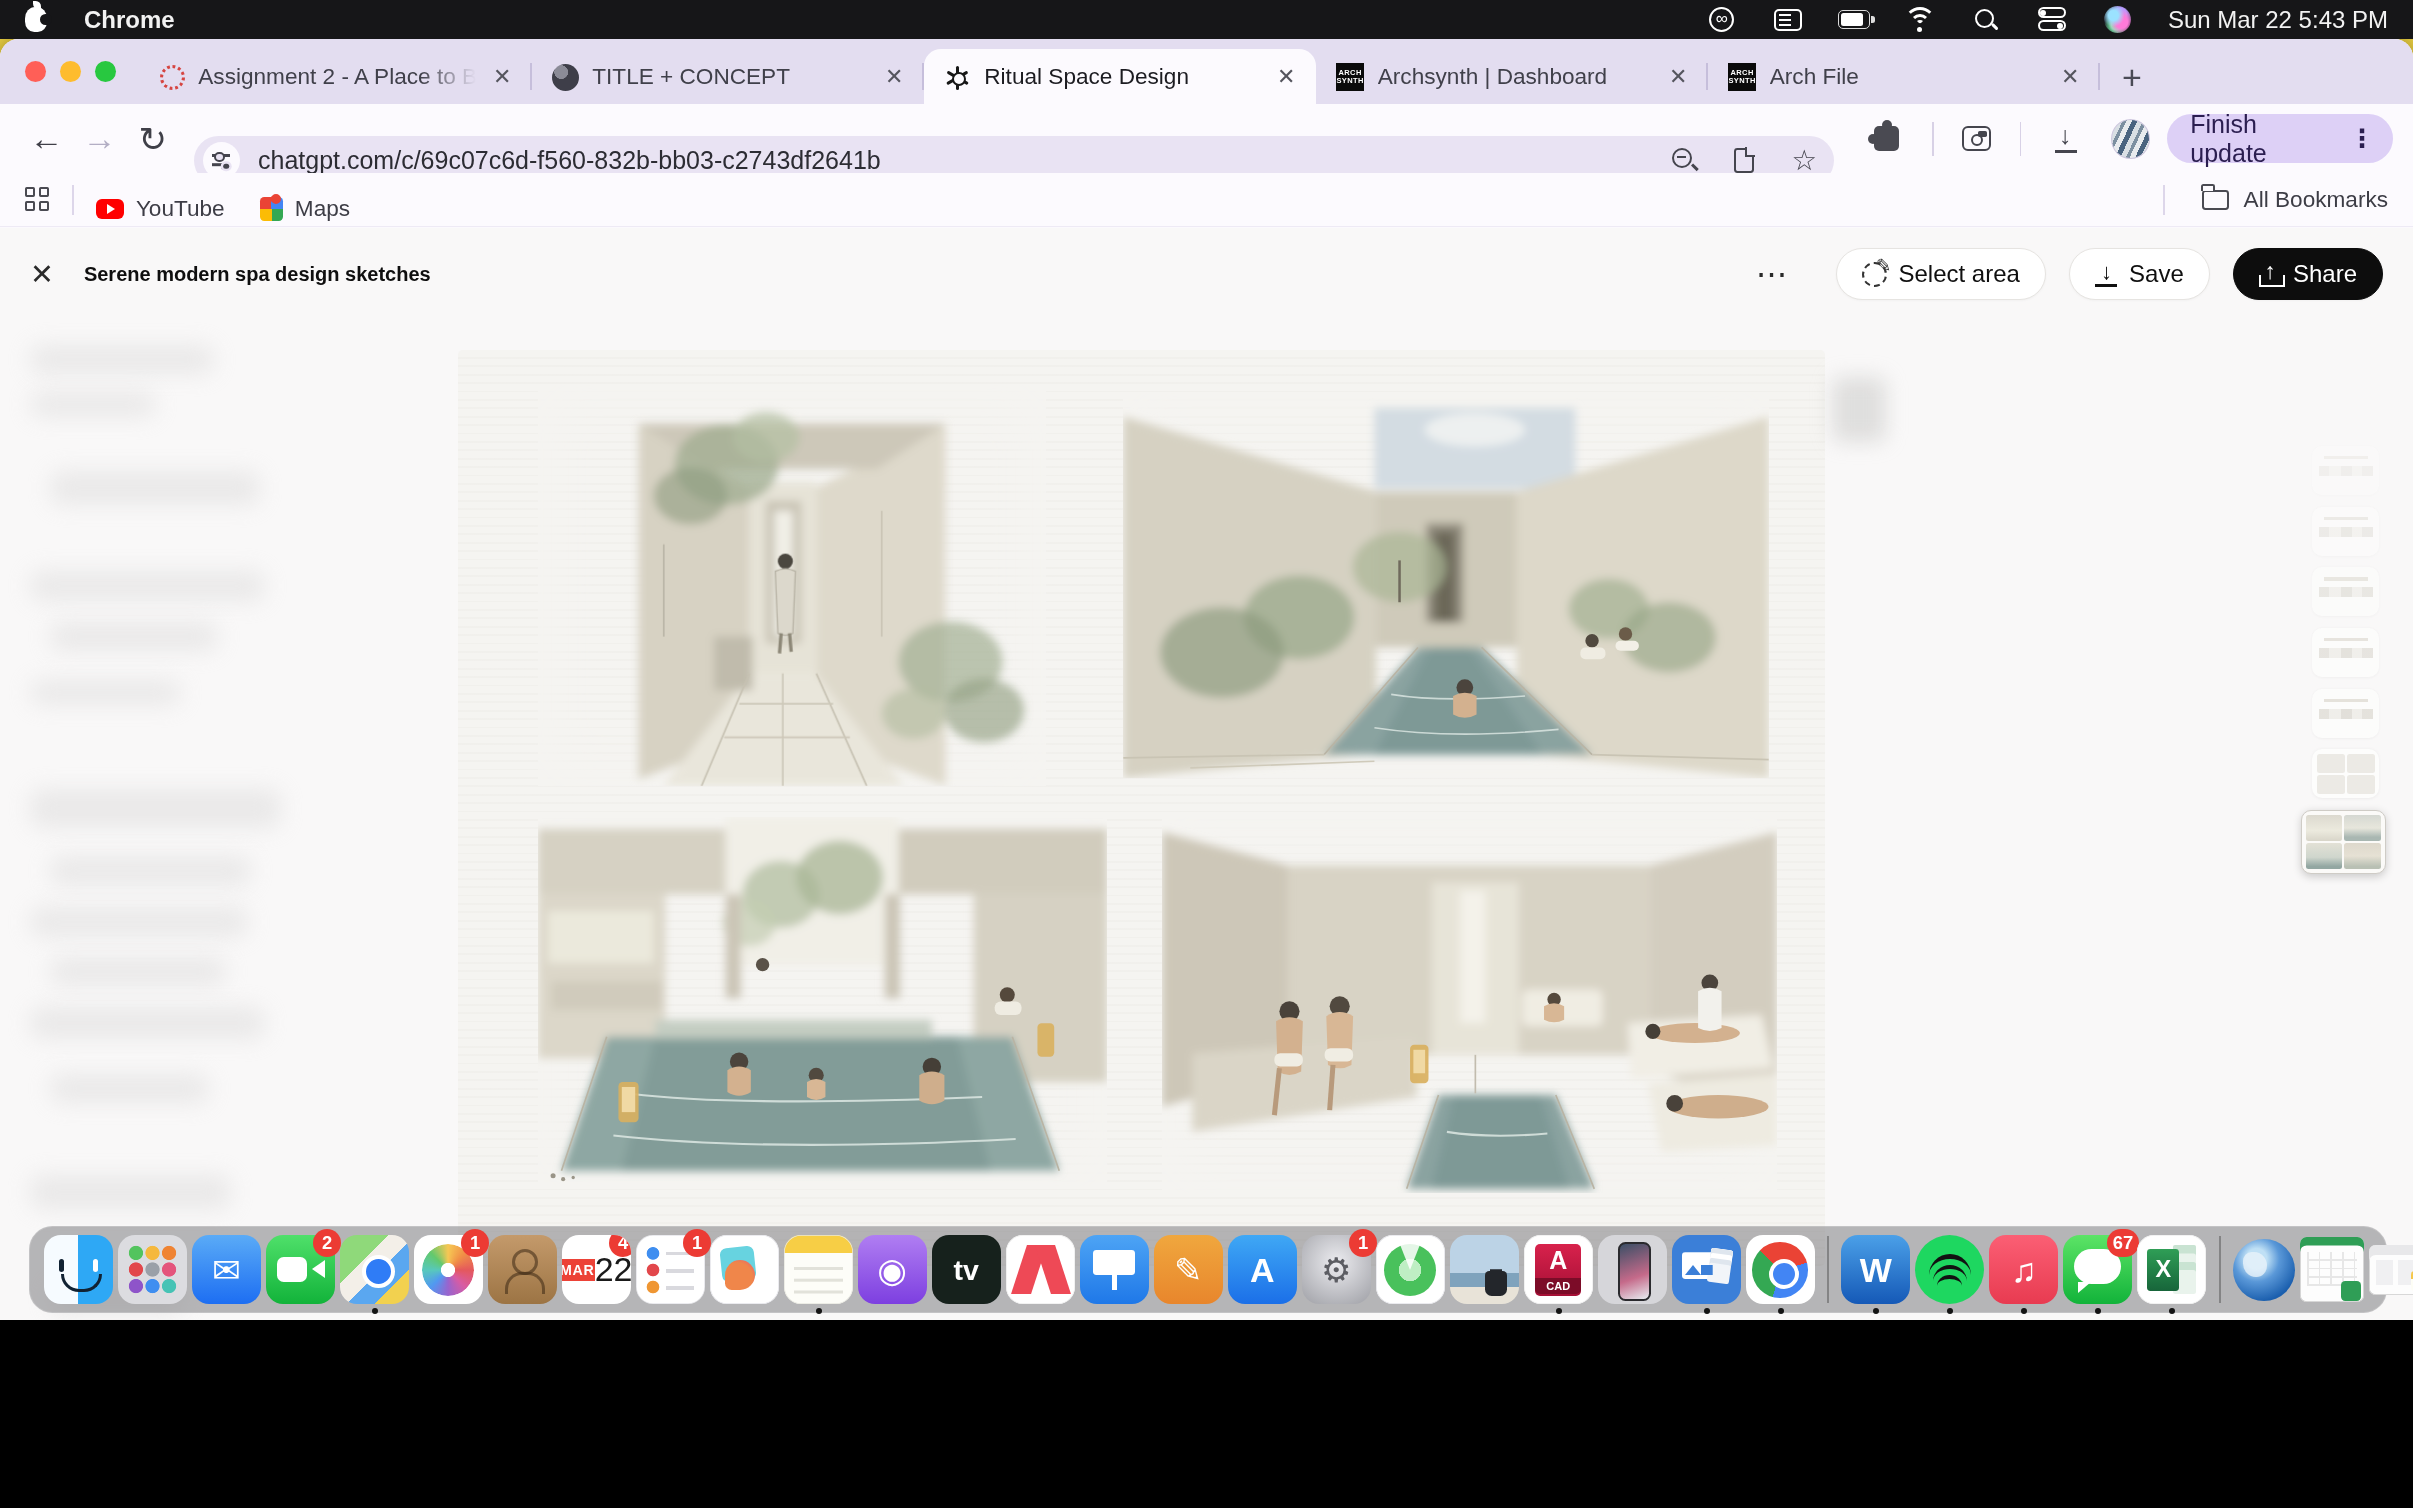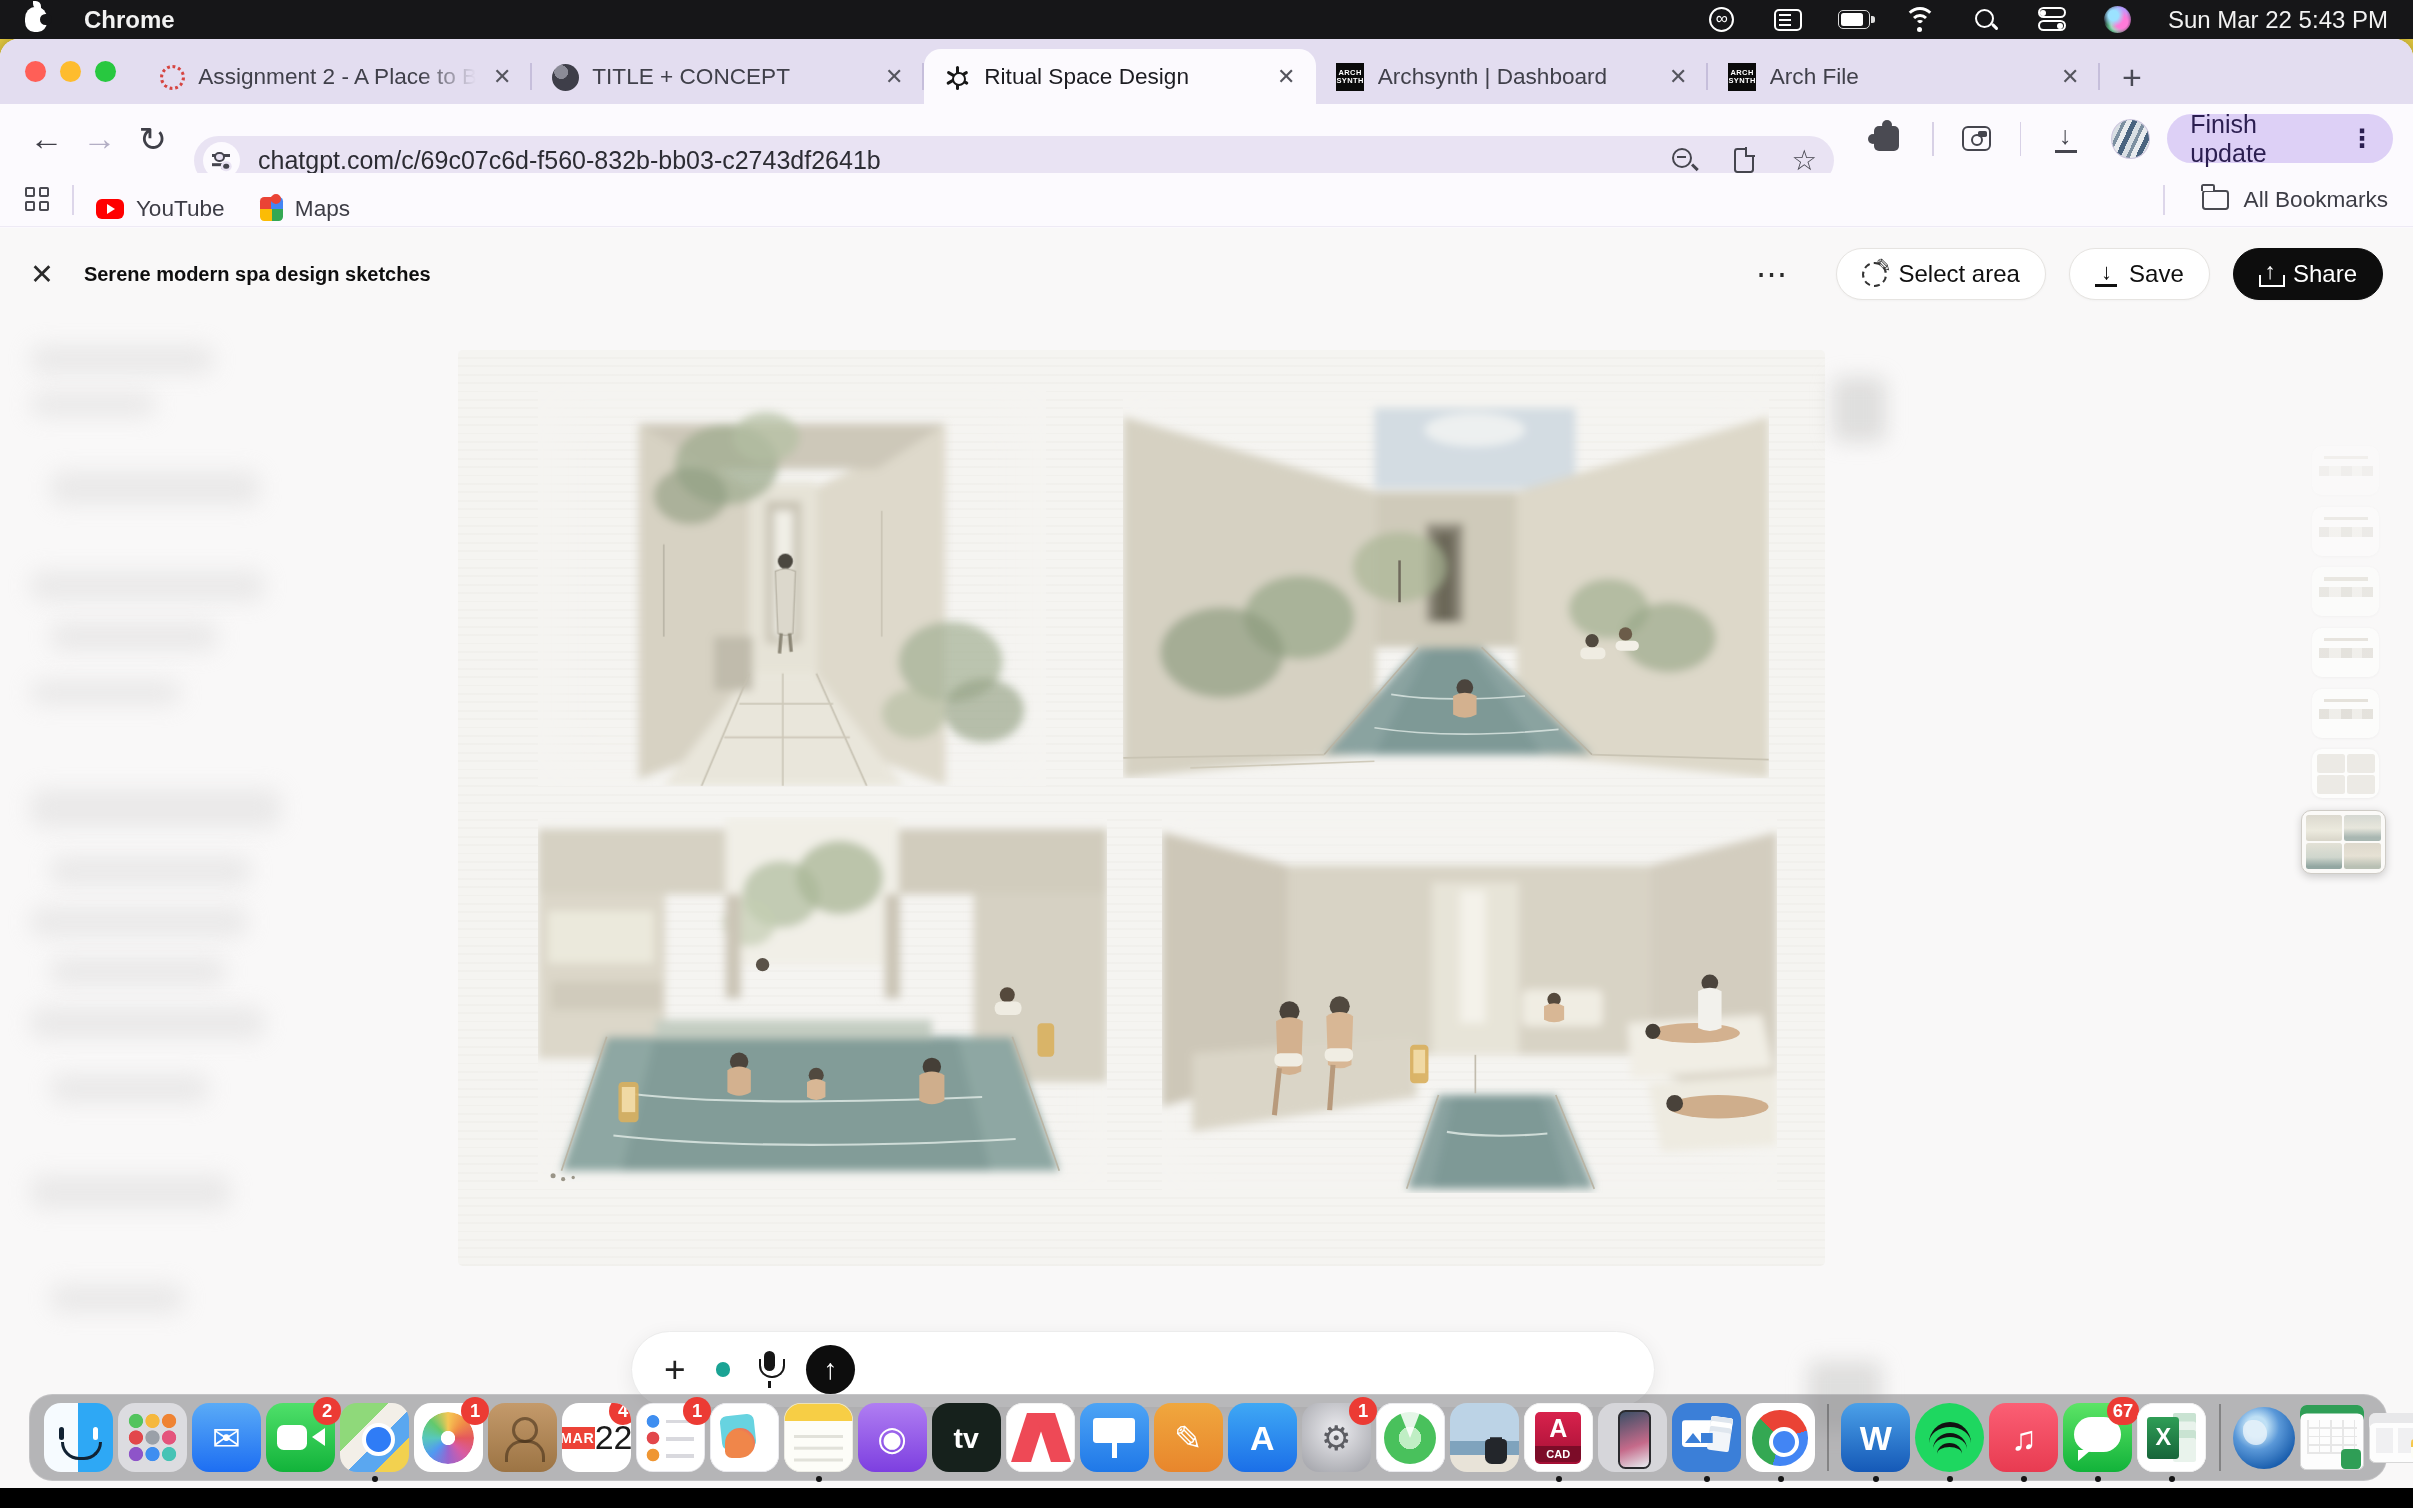--- a/index.html
+++ b/index.html
@@ -1,18 +1,18 @@
 <!DOCTYPE html>
 <html style="font-size:13.4px"><head>
 <meta charset="utf-8">
 <style>
   * { margin:0; padding:0; box-sizing:border-box; }
   html,body { background:#000; }
   body { font-family:"Liberation Sans","DejaVu Sans",sans-serif; }
-  #screen { position:relative; width:2413px; height:1488px; background:#fde047; overflow:hidden; }
+  #screen { position:relative; width:2413px; height:1320px; background:#fde047; overflow:hidden; }
 
   
   .menubar { position:absolute; left:0; top:0; width:100%; height:39px; background:#161618;
     display:flex; align-items:center; color:#f2f2f2; font-size:24px; padding:0 25px; z-index:50; }
   .menubar .mleft { display:flex; align-items:center; gap:37px; }
   .apple-logo { width:22px; height:25px; background:#fff; border-radius:46% 46% 42% 42%; position:relative; display:inline-block; }
   .apple-logo:before { content:""; position:absolute; right:-5px; top:6.7px; width:11.7px; height:11.7px; border-radius:50%; background:#161618; }
   .apple-logo:after { content:""; position:absolute; left:8.4px; top:-5.9px; width:7.5px; height:7.5px; border-radius:0 70% 0 70%; background:#fff; }
   .mname { font-weight:bold; }
   .mitem { font-weight:400; }

